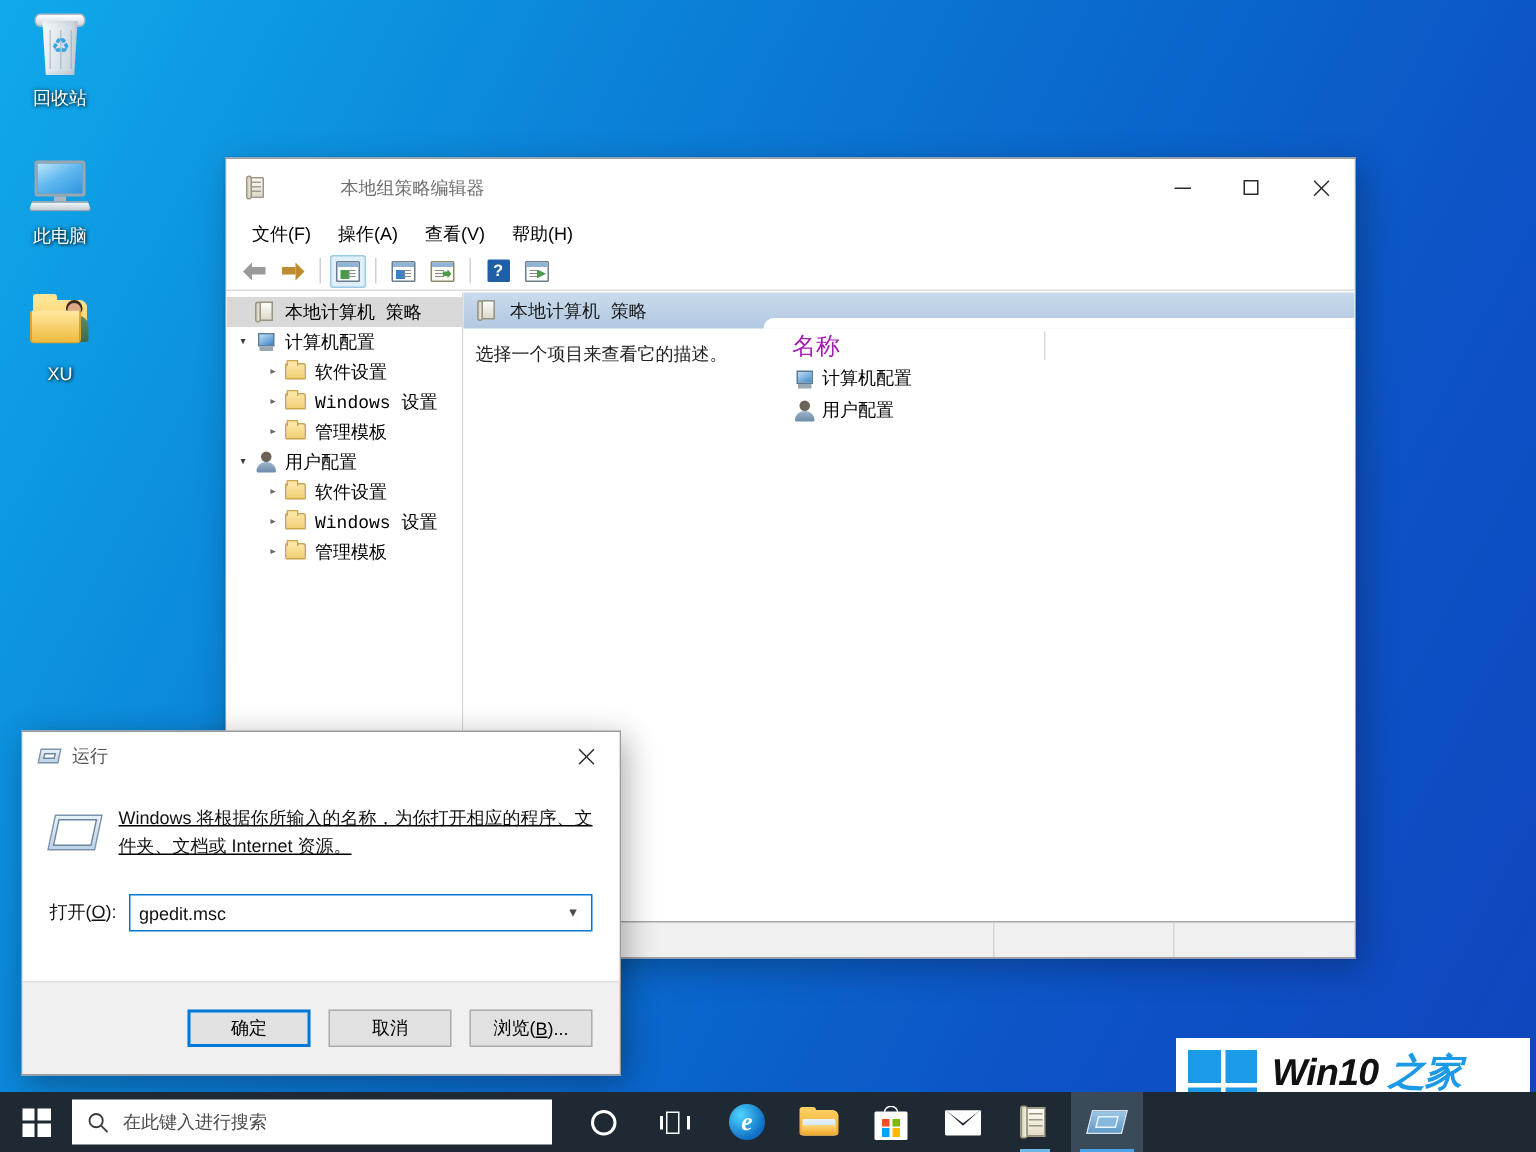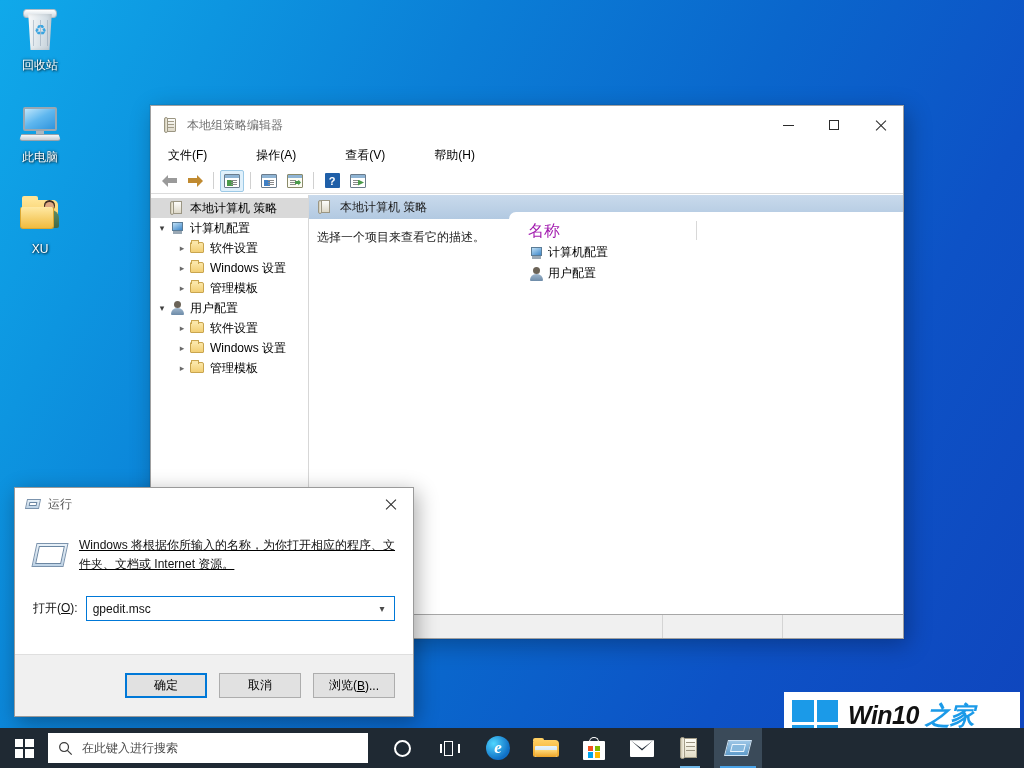--- a/index.html
+++ b/index.html
@@ -62,21 +62,21 @@
            background:linear-gradient(180deg,#f4f6f8,#c3ccd4);
            border:1px solid #97a3ad; border-radius:1px 1px 3px 3px;
            clip-path:polygon(6% 0,94% 0,100% 100%,0 100%); }
 
   
   .gp-window { position:absolute; left:150px; top:105px; width:754px; height:534px;
                background:#f0f0f0; border:1px solid #a0a0a0;
                box-shadow:0 0 0 1px rgba(0,0,0,.05), 4px 6px 22px rgba(0,0,0,.28);
                display:flex; flex-direction:column; }
   .gp-titlebar { height:38px; background:#ffffff; display:flex; align-items:center;
-                 flex:0 0 38px; }
+                 flex:0 0 38px;gap:40px; }
   .gp-title-icon { width:16px; height:16px; margin-left:12px; margin-right:8px; position:relative; }
   .scroll-icon { position:absolute; inset:0; }
   .scroll-icon .pg { position:absolute; left:3px; top:1px; width:10px; height:14px;
                      background:linear-gradient(180deg,#fdfdfb,#ddd8c8);
                      border:1px solid #9b9683; border-radius:1px; }
   .scroll-icon .rl { position:absolute; left:1px; top:0px; width:4px; height:16px;
                      background:linear-gradient(90deg,#cfc9b4,#f2eee0);
                      border:1px solid #9b9683; border-radius:2px; }
   .scroll-icon .ln { position:absolute; left:5px; width:6px; height:1px; background:#a49e8a; }
   .gp-title-text { font-size:12px; color:#6f6f6f; flex:1; }
@@ -84,22 +84,22 @@
   .gp-winbtn { width:46px; height:38px; display:flex; align-items:center; justify-content:center;
                color:#2b2b2b; font-size:13px; }
   .wb-min { width:11px; height:1px; background:#2b2b2b; display:block; }
   .wb-max { width:10px; height:10px; border:1px solid #2b2b2b; display:block; }
   .wb-close { position:relative; width:11px; height:11px; display:block; }
   .wb-close:before,.wb-close:after { content:""; position:absolute; left:-1px; top:5px;
       width:14px; height:1px; background:#2b2b2b; }
   .wb-close:before { transform:rotate(45deg); }
   .wb-close:after { transform:rotate(-45deg); }
 
-  .gp-menubar { height:24px; background:#fff; display:flex; align-items:flex-start;
-                padding-left:8px; flex:0 0 24px;gap:31px; }
+  .gp-menubar { height:24px; background:#fff; display:flex; align-items:center;
+                padding-left:8px; flex:0 0 24px; }
   .gp-menu { padding:3px 9px; font-size:12px; color:#000; }
 
   .gp-toolbar { height:26px; background:#fff; border-bottom:1px solid #dcdcdc;
                 display:flex; align-items:center; padding-left:6px; gap:2px; flex:0 0 26px; }
   .tb-btn { width:24px; height:22px; display:flex; align-items:center; justify-content:center;
             border:1px solid transparent; border-radius:2px; }
   .tb-btn.on { background:#dff0fb; border-color:#9cc9e6; }
   .tb-sep { width:1px; height:17px; background:#d0d0d0; margin:0 4px; }
   .arr { width:15px; height:13px; position:relative; }
   .arr:before { content:""; position:absolute; top:4px; width:9px; height:5px; background:#9a9a9a; }
@@ -110,21 +110,21 @@
   .arr.fwd:before { background:#c08a30; } .arr.fwd:after { border-left-color:#c08a30; }
   .pnl { width:16px; height:14px; border:1px solid #6b7c8c; background:#fff; position:relative; border-radius:1px; }
   .pnl:before { content:""; position:absolute; left:0; top:0; right:0; height:3px; background:#8fb4d4; }
   .pnl .sq { position:absolute; left:2px; top:5px; width:6px; height:6px; background:#4a9a4a; }
   .pnl .sq.bl { background:#3f7fc4; }
   .pnl .bars { position:absolute; right:2px; top:5px; width:6px; height:6px;
                background:repeating-linear-gradient(180deg,#8a8a8a 0 1px,transparent 1px 2px); }
   .help-q { width:15px; height:15px; background:#1f5fa8; color:#fff; font-size:11px; font-weight:bold;
             display:flex; align-items:center; justify-content:center; border-radius:1px; }
 
-  .gp-body { flex:1; display:flex; background:#fff; border-top:1px solid #fff; min-height:0; }
+  .gp-body { flex:1; display:flex; background:#fff; border-top:1px solid #fff; min-height:0;font-family:Liberation Mono, monospace; }
   .gp-tree { width:158px; background:#fff; border-right:1px solid #d7d7d7;
              padding-top:3px; overflow:hidden; flex:0 0 158px; }
   .tr-row { height:20px; display:flex; align-items:center; font-size:12px; color:#000;
             white-space:nowrap; }
   .tr-row.sel { background:#d9d9d9; }
   .tr-row.sel .tr-lbl { background:#d9d9d9; }
   .chev { width:14px; text-align:center; color:#6b6b6b; font-size:9px; flex:0 0 14px; }
   .chev.exp { color:#3f3f3f; }
   .tr-ico { width:17px; height:16px; position:relative; flex:0 0 17px; margin-right:3px; }
   .folder-ic { position:absolute; left:1px; top:2px; width:14px; height:11px;

